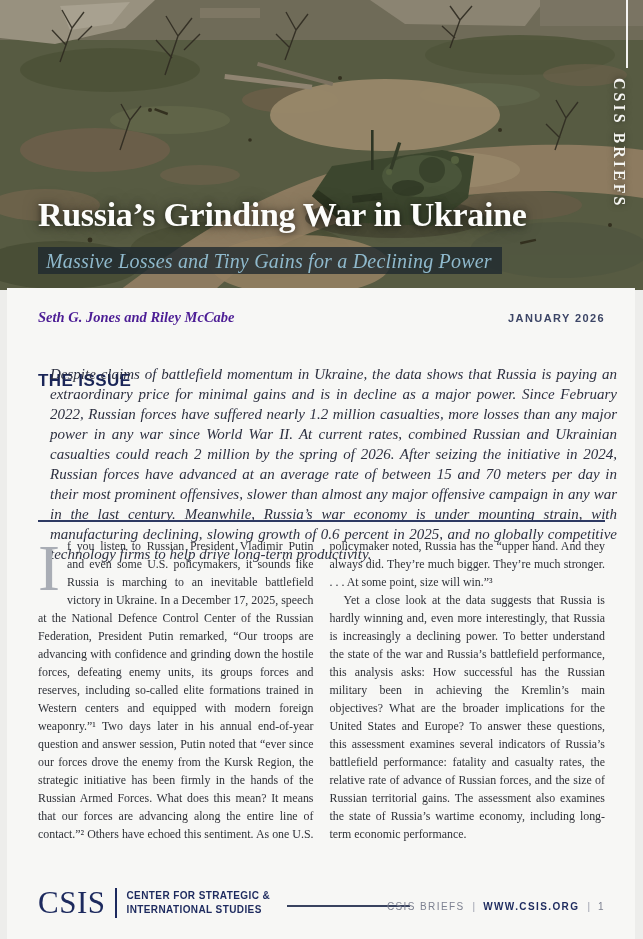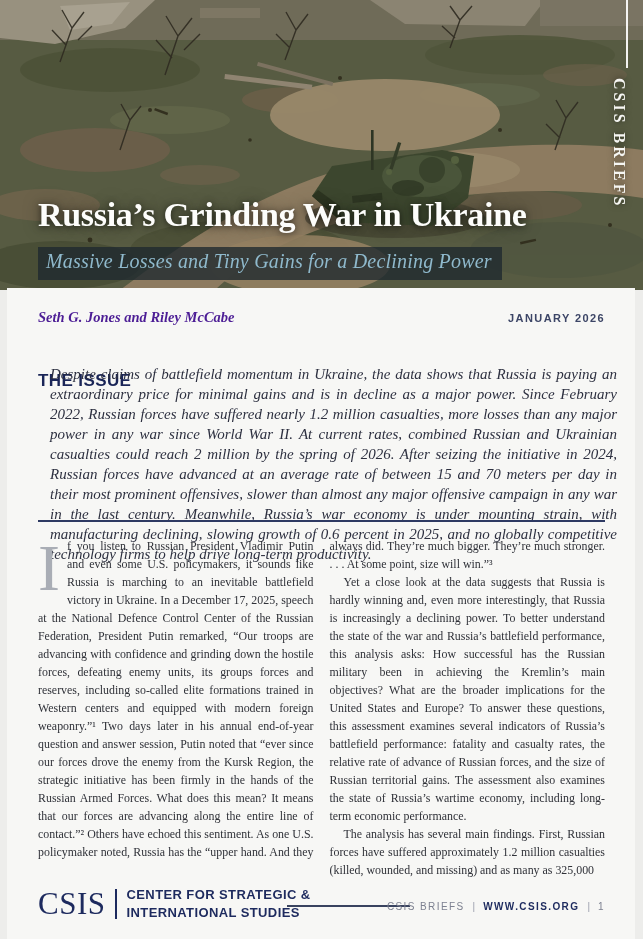--- a/index.html
+++ b/index.html
@@ -18,21 +18,21 @@
   .photo-wrap svg { display:block; width:643px; height:290px; }
   .hero-title {
     position:absolute; left:38px; top:196px; width:580px;
     font-family:"Liberation Serif", serif; font-weight:700;
     font-size:34px; line-height:1.1; color:#fdfdfb;
     text-shadow:0 1px 6px rgba(0,0,0,0.55), 0 0 18px rgba(0,0,0,0.35);
     letter-spacing:-0.3px;
   }
   .hero-subtitle-band {
     position:absolute; left:38px; top:247px; display:inline-block;
-    background:rgba(30,40,46,0.78); padding:3px 10px 7px 8px;
+    background:rgba(30,40,46,0.78); padding:3px 10px 1px 8px;
   }
   .hero-subtitle {
     font-family:"Liberation Serif", serif; font-style:italic;
     font-size:20px; color:#8fb9cc; letter-spacing:0.2px; white-space:nowrap;
   }
   .vert-rule {
     position:absolute; left:626px; top:0; width:2px; height:68px;
     background:rgba(255,255,255,0.92);
   }
   .vert-briefs {
@@ -85,21 +85,21 @@
   }
   
   .footer-logo { position:absolute; left:38px; top:886px; display:flex; align-items:center; }
   .logo-csis {
     font-family:"Liberation Serif", serif; font-size:31px; line-height:34px;
     color:#1d2a5e; letter-spacing:0.5px;text-align:right;
   }
   .logo-divider { width:2px; height:30px; background:#1d2a5e; margin:0 9px 0 10px; }
   .logo-org {
     font-family:"Liberation Sans", sans-serif; font-weight:700;
-    font-size:13px; letter-spacing:0.4px; line-height:1.4; color:#1d2a5e;
+    font-size:10px; letter-spacing:0.4px; line-height:1.4; color:#1d2a5e;
   }
   .footer-line {
     position:absolute; left:287px; top:905px; width:123px; height:2px;
     background:#39435f;
   }
   .footer-right {
     position:absolute; right:38px; top:901px;
     font-family:"Liberation Sans", sans-serif; font-size:10px;
     letter-spacing:1.4px; color:#7d8190; display:flex; gap:8px; align-items:center;
   }
@@ -204,21 +204,20 @@
   <div class="authors">Seth G. Jones and Riley McCabe</div>
   <div class="issue-date">JANUARY 2026</div>
 
   <div class="issue-heading">THE ISSUE</div>
   <div class="issue-text">Despite claims of battlefield momentum in Ukraine, the data shows that Russia is paying an extraordinary price for minimal gains and is in decline as a major power. Since February 2022, Russian forces have suffered nearly 1.2 million casualties, more losses than any major power in any war since World War II. At current rates, combined Russian and Ukrainian casualties could reach 2 million by the spring of 2026. After seizing the initiative in 2024, Russian forces have advanced at an average rate of between 15 and 70 meters per day in their most prominent offensives, slower than almost any major offensive campaign in any war in the last century. Meanwhile, Russia’s war economy is under mounting strain, with manufacturing declining, slowing growth of 0.6 percent in 2025, and no globally competitive technology firms to help drive long-term productivity.</div>
 
   <div class="top-rule"></div>
   <div class="body-cols">
     <p><span class="dropcap">I</span><span>f you listen to Russian President Vladimir Putin and even some U.S. policymakers, it sounds like Russia is marching to an inevitable battlefield victory in Ukraine. In a December 17, 2025, speech at the National Defence Control Center of the Russian Federation, President Putin remarked, “Our troops are advancing with confidence and grinding down the hostile forces, defeating enemy units, its groups forces and reserves, including so-called elite formations trained in Western centers and equipped with modern foreign weaponry.”¹ Two days later in his annual end-of-year question and answer session, Putin noted that “ever since our forces drove the enemy from the Kursk Region, the strategic initiative has been firmly in the hands of the Russian Armed Forces. What does this mean? It means that our forces are advancing along the entire line of contact.”² Others have echoed this sentiment. As one U.S. policymaker noted, Russia has the “upper hand. And they always did. They’re much bigger. They’re much stronger. . . . At some point, size will win.”³</span></p>
     <p class="indent">Yet a close look at the data suggests that Russia is hardly winning and, even more interestingly, that Russia is increasingly a declining power. To better understand the state of the war and Russia’s battlefield performance, this analysis asks: How successful has the Russian military been in achieving the Kremlin’s main objectives? What are the broader implications for the United States and Europe? To answer these questions, this assessment examines several indicators of Russia’s battlefield performance: fatality and casualty rates, the relative rate of advance of Russian forces, and the size of Russian territorial gains. The assessment also examines the state of Russia’s wartime economy, including long-term economic performance.</p>
-    <p class="indent">The analysis has several main findings. First, Russian forces have suffered approximately 1.2 million casualties (killed, wounded, and missing) and as many as 325,000</p>
   </div>
 
   <div class="footer-logo">
     <span class="logo-csis">CSIS</span>
     <span class="logo-divider"></span>
     <span class="logo-org">
       <span>CENTER FOR STRATEGIC &amp;</span><br>
       <span>INTERNATIONAL STUDIES</span>
     </span>
   </div>

